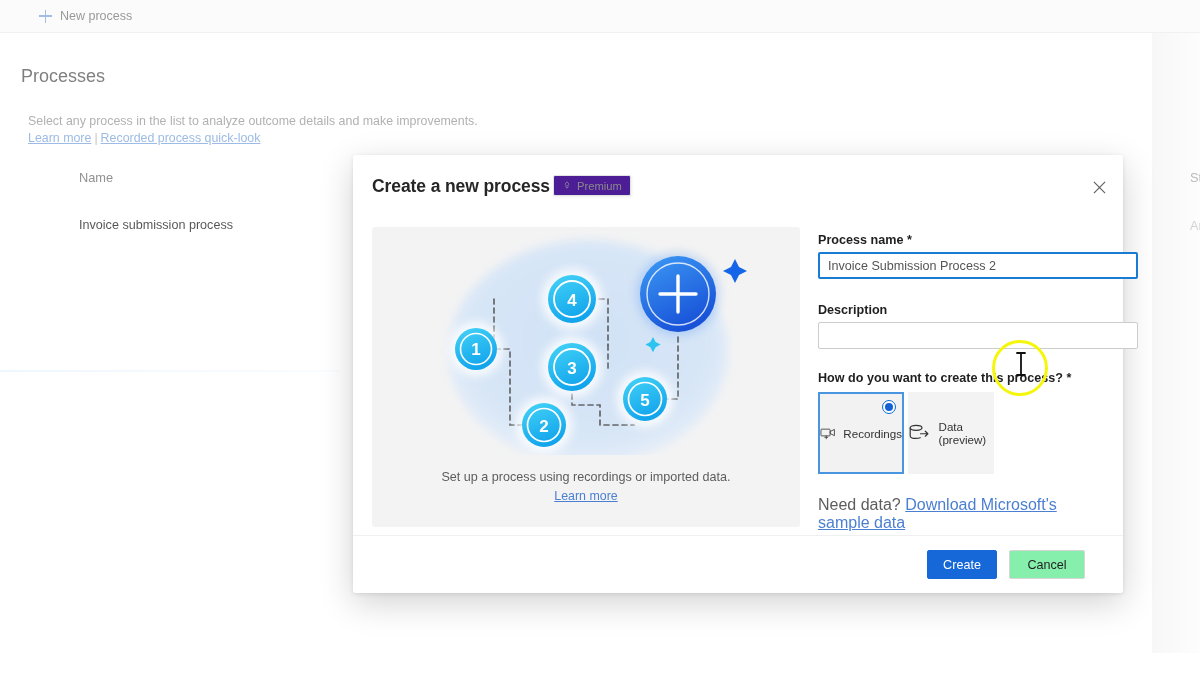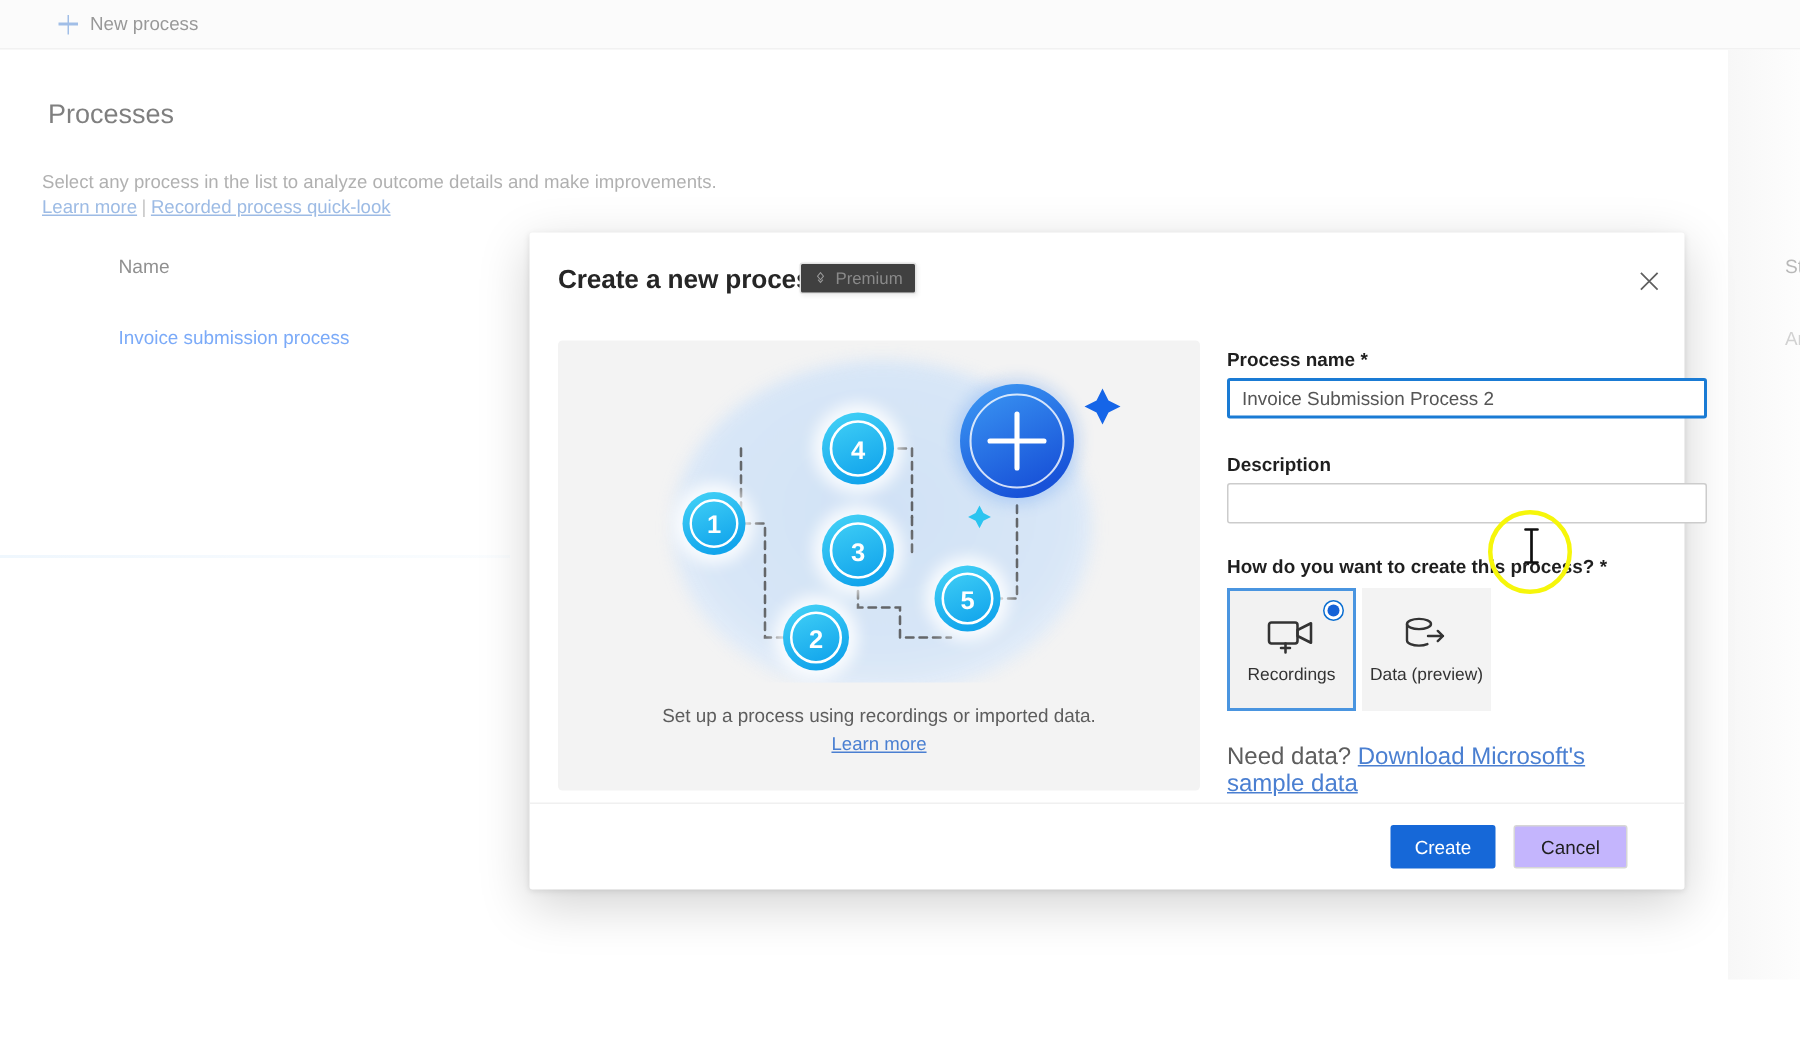--- a/index.html
+++ b/index.html
@@ -32,41 +32,41 @@
     opacity: .62;
   }
   .plus-ico { width: 13px; height: 13px; position: relative; display: inline-block; }
   .plus-ico:before, .plus-ico:after {
     content: ""; position: absolute; background: #5b8fd8;
   }
   .plus-ico:before { left: 0; top: 5.5px; width: 13px; height: 1.6px; }
   .plus-ico:after  { top: 0; left: 5.5px; height: 13px; width: 1.6px; }
 
   .page-title {
-    position: absolute; left: 32px; top: 66px;
+    position: absolute; left: 21px; top: 66px;
     font-size: 18px; color: #4a4a4a; opacity: .78; font-weight: 400; text-align: center;
   }
   .page-sub {
     position: absolute; left: 28px; top: 114px;
     font-size: 12.4px; color: #9a9a9a; opacity: .85;
   }
   .page-links {
     position: absolute; left: 28px; top: 131px;
     font-size: 12.4px; color: #9a9a9a; opacity: .85;
   }
   .page-links a { color: #7fa7dd; text-decoration: underline; }
   .sep-pipe { color: #b5b5b5; margin: 0 3px; }
 
   .col-head {
     position: absolute; left: 79px; top: 170px;
     font-size: 12.8px; color: #555; opacity: .72;
   }
   .row-cell {
     position: absolute; left: 79px; top: 218px;
-    font-size: 12.6px; color: #3b82f6; opacity: .75;
+    font-size: 12.6px; color: #000000; opacity: .75;
   }
   .col-head-r {
     position: absolute; left: 1190px; top: 170px;
     font-size: 12.8px; color: #555; opacity: .45; white-space: nowrap;
   }
   .row-cell-r {
     position: absolute; left: 1190px; top: 219px;
     font-size: 12.6px; color: #888; opacity: .4; white-space: nowrap;
   }
   .faint-divider {
@@ -99,24 +99,24 @@
 
   .dlg-head {
     position: absolute; left: 0; top: 0; width: 100%; height: 64px;
   }
   .dlg-title {
     position: absolute; left: 19px; top: 21px;
     font-size: 17.5px; font-weight: 600; color: #262626;
     letter-spacing: -.1px;
   }
   .premium-badge {
-    position: absolute; left: 180px; top: 20px;
+    position: absolute; left: 200px; top: 20px;
     height: 21px; padding: 0 8px;
     border: 1px solid #e3e3e3; border-radius: 2px;
-    background: #404040;
+    background: #4c1d95;
     display: flex; align-items: center; gap: 5px;
     font-size: 11.2px; color: #8a8a8a;
     box-shadow: 1px 1px 3px rgba(0,0,0,.07);
   }
   .diamond-ico { width: 10px; height: 10px; display: block; }
 
   .close-btn {
     position: absolute; right: 11px; top: 19px;
     width: 26px; height: 26px;
     display: flex; align-items: center; justify-content: center;
@@ -158,21 +158,21 @@
   }
   .text-input.focused { border: 2px solid #1a7bd4; }
   .gap-1 { height: 24px; }
   .gap-2 { height: 22px; }
 
   .choice-row { display: flex; gap: 4px; margin-top: 7px; }
   .choice-card {
     position: relative;
     width: 86px; height: 82px;
     background: #f3f3f3;
-    display: flex; flex-direction: column;
+    display: flex; flex-direction: row;
     align-items: center; justify-content: center; gap: 7px;
     cursor: pointer;
   }
   .choice-card.selected { border: 2px solid #4a95e0; background: #f2f2f2; }
   .choice-label { font-size: 11.6px; color: #333; }
   .radio-dot {
     position: absolute; right: 6px; top: 6px;
     width: 14px; height: 14px; border-radius: 50%;
     border: 1.6px solid #0a6ed1; background: #fff;
     display: flex; align-items: center; justify-content: center;
@@ -195,21 +195,21 @@
     font-size: 12.6px; border-radius: 2px; cursor: pointer;
     display: flex; align-items: center; justify-content: center;
     font-family: "Liberation Sans", sans-serif;
   }
   .btn-primary {
     right: 126px; width: 70px;
     background: #1668d8; color: #fff; border: 1px solid #1668d8;
   }
   .btn-secondary {
     right: 38px; width: 76px;
-    background: #c4b5fd; color: #1f1f1f; border: 1px solid #d6d6d6;
+    background: #86efac; color: #1f1f1f; border: 1px solid #d6d6d6;
   }
 
   
   .cursor-ring {
     position: absolute; left: 992px; top: 340px;
     width: 56px; height: 56px; border-radius: 50%;
     border: 3.5px solid #f6f60a;
     pointer-events: none;
   }
   .ibeam { position: absolute; left: 1015px; top: 352px; pointer-events: none; }

